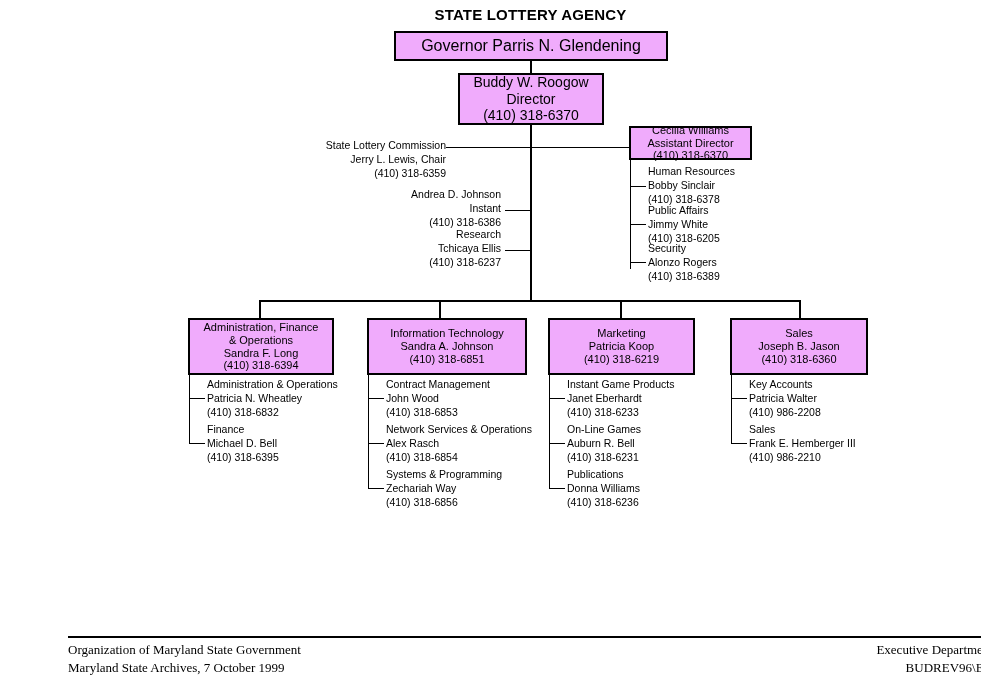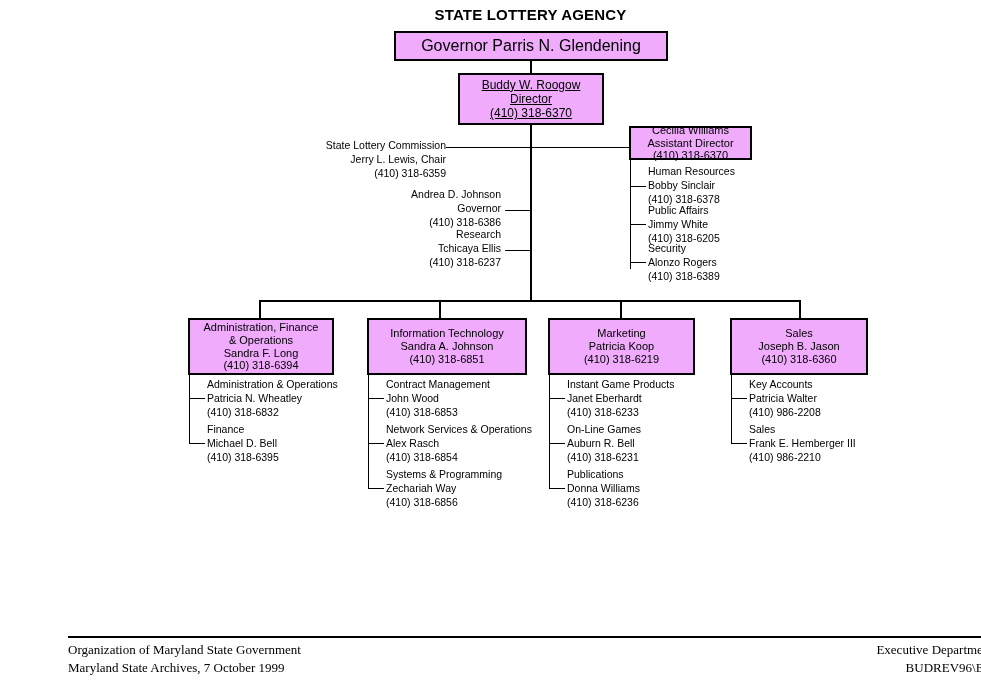--- a/index.html
+++ b/index.html
@@ -63,21 +63,21 @@
     display: flex;
     flex-direction: column;
     align-items: center;
     justify-content: center;
     text-align: center;
     line-height: 1.18;
   }
   .box .ln { display: block; white-space: nowrap; }
 
   #box-governor { font-size: 16px; }
-  #box-director { font-size: 12px; text-decoration: underline; }
+  #box-director { font-size: 14px; }
   #box-asstdir  { font-size: 11px; }
   .division-box { font-size: 11px; }
 
   
   .label-block {
     position: absolute;
     font-size: 10.5px;
     line-height: 1.32;
     white-space: nowrap;
   }
@@ -133,21 +133,21 @@
   <div class="hline-thin" style="left:490px; top:147px; width:99px;"></div>
 
   <div class="label-block ta-right" style="left:186px; top:139px; width:220px;">
     <span class="ln">State Lottery Commission</span>
     <span class="ln">Jerry L. Lewis, Chair</span>
     <span class="ln">(410) 318-6359</span>
   </div>
 
   <div class="label-block ta-right" style="left:245px; top:188px; width:216px;">
     <span class="ln">Andrea D. Johnson</span>
-    <span class="ln">Governor</span>
+    <span class="ln">Instant</span>
     <span class="ln">(410) 318-6386</span>
   </div>
 
   <div class="label-block ta-right" style="left:245px; top:228px; width:216px;">
     <span class="ln">Research</span>
     <span class="ln">Tchicaya Ellis</span>
     <span class="ln">(410) 318-6237</span>
   </div>
 
   <div class="box" id="box-asstdir" style="left:589px; top:126px; width:123px; height:34px;">

